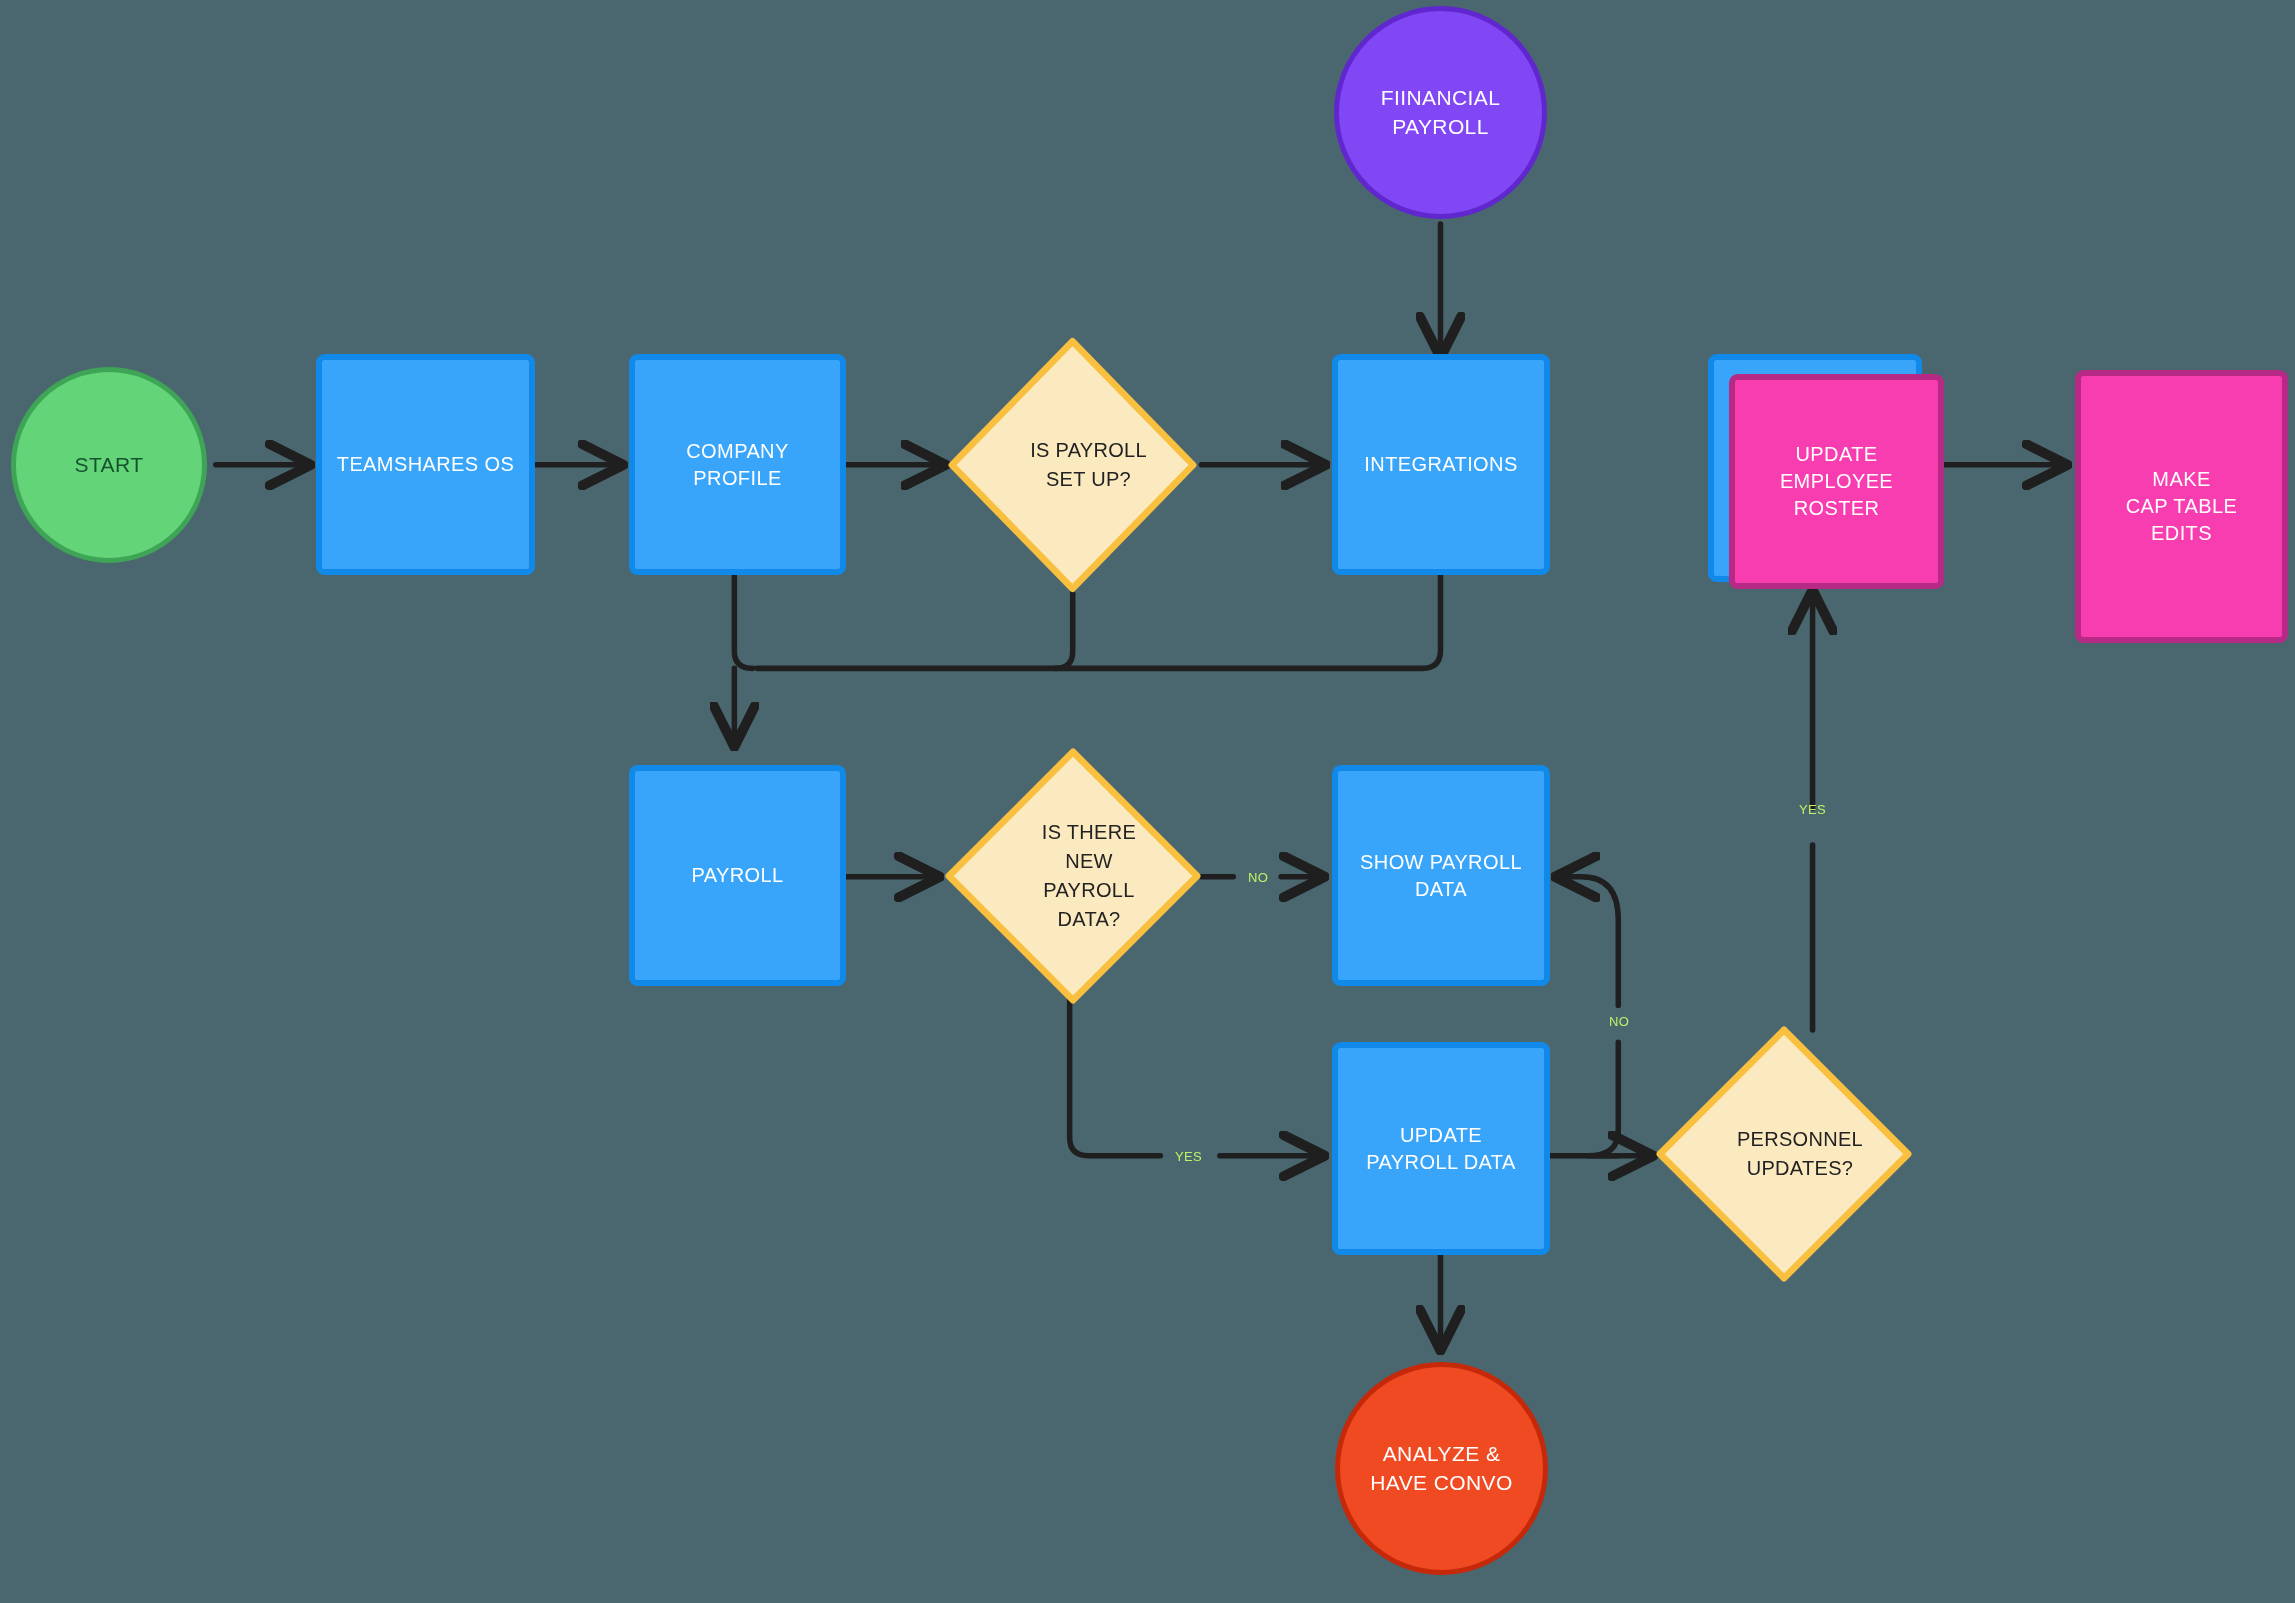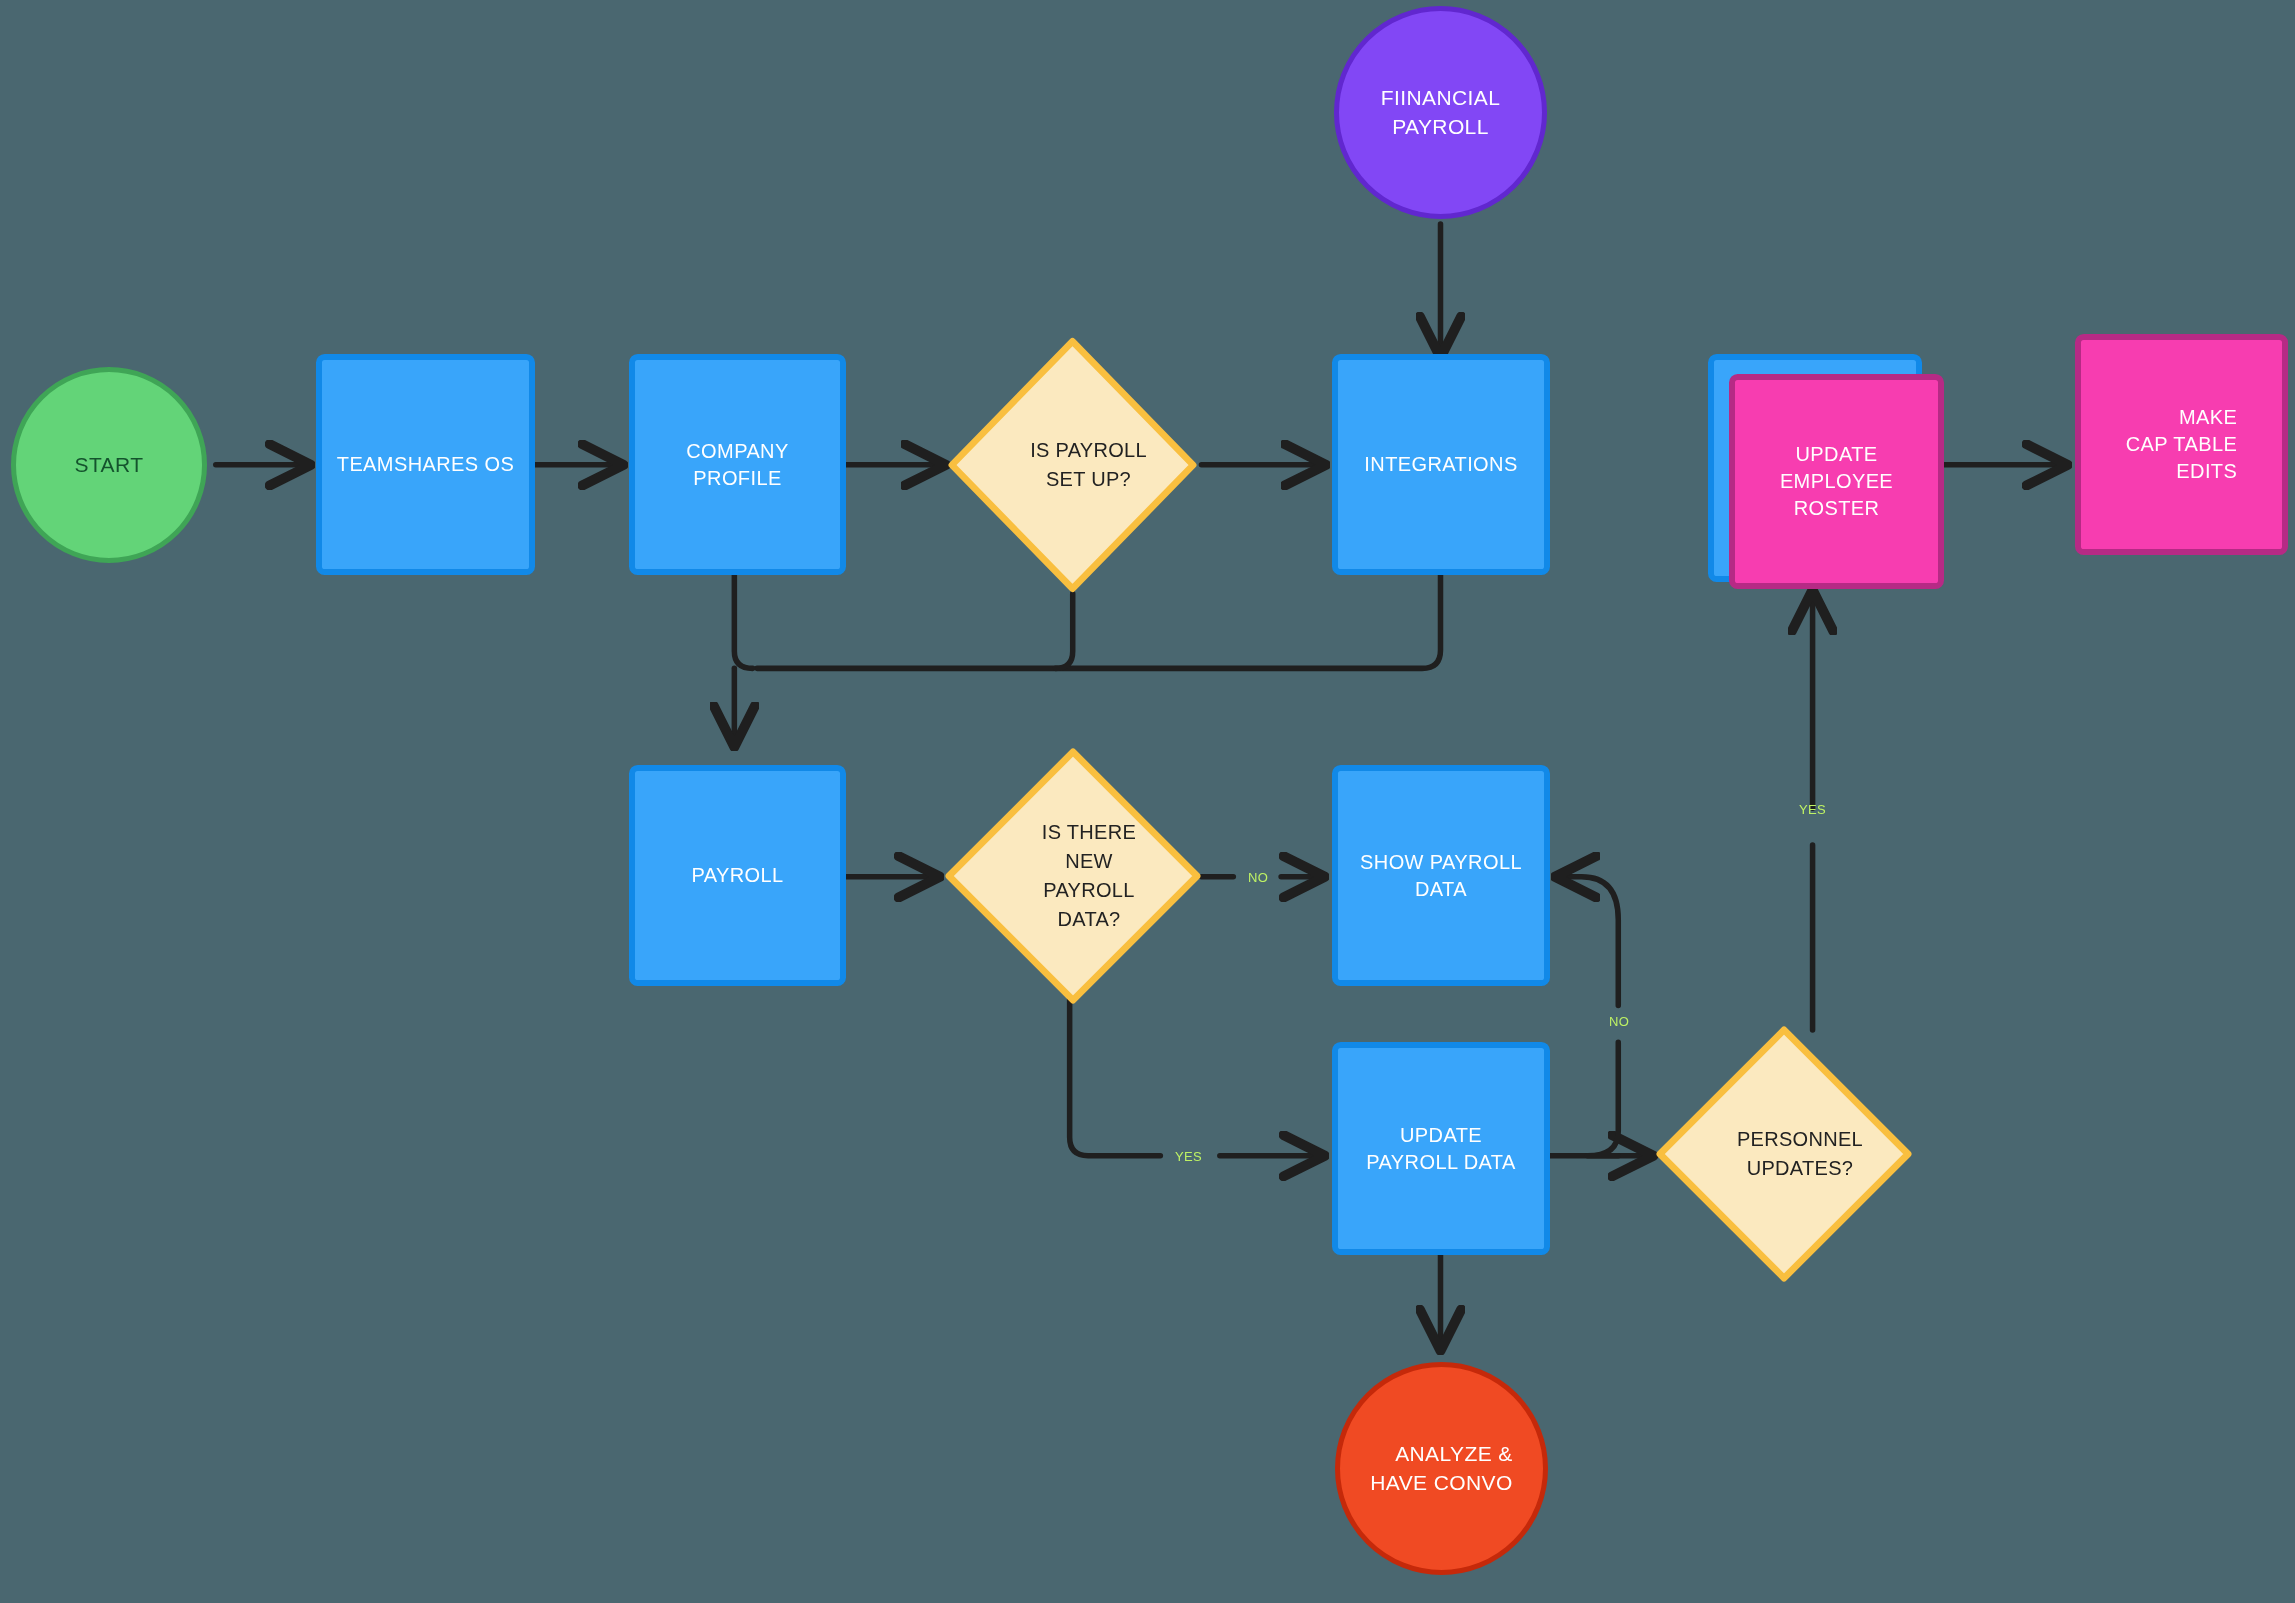--- a/index.html
+++ b/index.html
@@ -130,21 +130,21 @@
   </div>
 
   <div class="ghost" style="position:absolute;left:1708px;top:354px;width:202px;height:216px;"></div>
 
   <div class="node pinkbox" style="left:1729px;top:374px;width:215px;height:215px;">
     <span class="lbl">UPDATE
 EMPLOYEE
 ROSTER</span>
   </div>
 
-  <div class="node pinkbox" style="left:2075px;top:334px;width:213px;height:221px;text-align:right;">
+  <div class="node pinkbox" style="left:2075px;top:370px;width:213px;height:273px;">
     <span class="lbl">MAKE
 CAP TABLE
 EDITS</span>
   </div>
 
   <div class="node proc" style="left:629px;top:765px;width:217px;height:221px;">
     <span class="lbl">PAYROLL</span>
   </div>
 
   <div class="dec" style="left:944px;top:747px;width:258px;height:258px;">
@@ -168,21 +168,21 @@
   </div>
 
   <div class="dec" style="left:1655px;top:1025px;width:258px;height:258px;">
     <svg width="258" height="258" viewBox="0 0 420 420">
       <polygon points="210,8 412,210 210,412 8,210" fill="#fbe9bf" stroke="#f9bf3f" stroke-width="11" stroke-linejoin="round"></polygon>
     </svg>
     <span class="lbl">PERSONNEL
 UPDATES?</span>
   </div>
 
-  <div class="node term term-red" style="left:1335px;top:1362px;width:213px;height:213px;text-align:right;">
+  <div class="node term term-red" style="left:1335px;top:1362px;width:213px;height:213px;">
     <span class="lbl">ANALYZE &amp;
 HAVE CONVO</span>
   </div>
 
   <div class="edgelabel" style="left:1232px;top:860px;width:52px;height:34px;">
     <span>NO</span>
   </div>
 
   <div class="edgelabel" style="left:1158px;top:1139px;width:61px;height:34px;">
     <span>YES</span>

